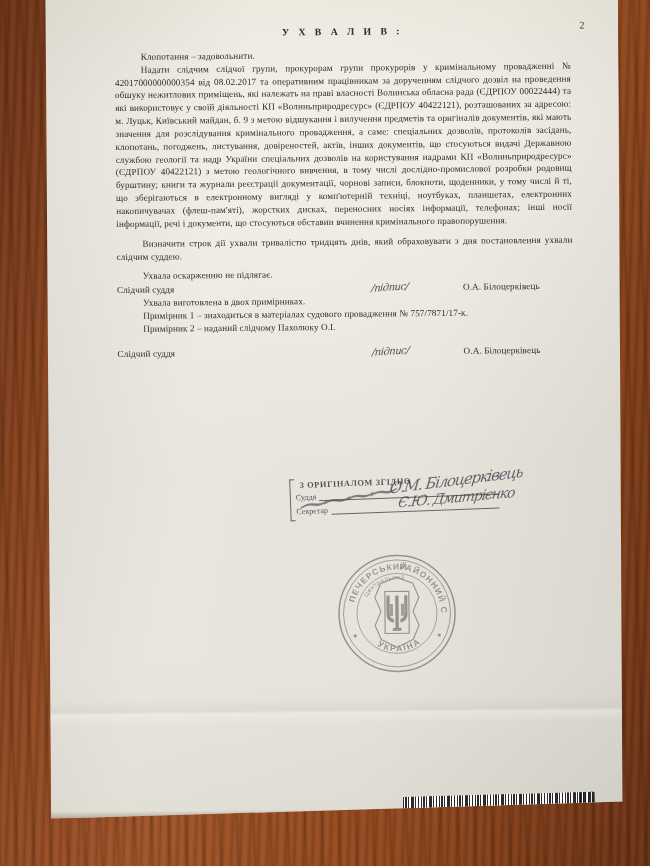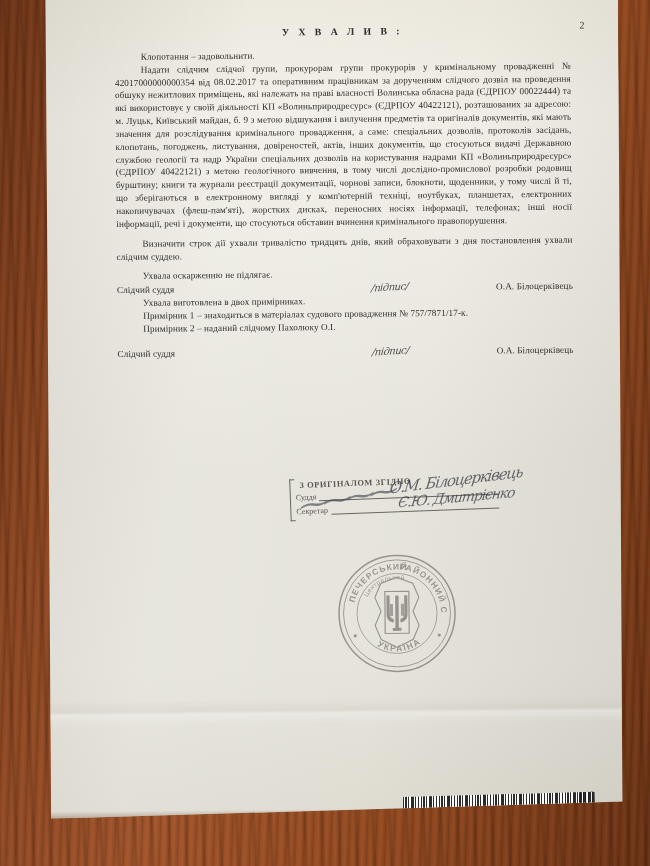--- a/index.html
+++ b/index.html
@@ -127,21 +127,21 @@
     flex: 1 1 auto;
     text-align: center;
     font-family: "DejaVu Serif", serif;
     font-style: italic;
     font-size: 10px;
     color: #33312f;
     transform: rotate(-3deg) skewX(-9deg);
     letter-spacing: -0.5px;
     opacity: 0.85;
   }
-  .sig-name { width: 110px; flex: 0 0 auto; text-align: right; }
+  .sig-name { width: 110px; flex: 0 0 auto; text-align: left; }
 
   
   #cert-stamp {
     position: absolute;
     left: 247px;
     top: 492px;
     width: 205px;
     transform: rotate(-1.6deg);
     color: #4a4744;
     font-size: 8px;

